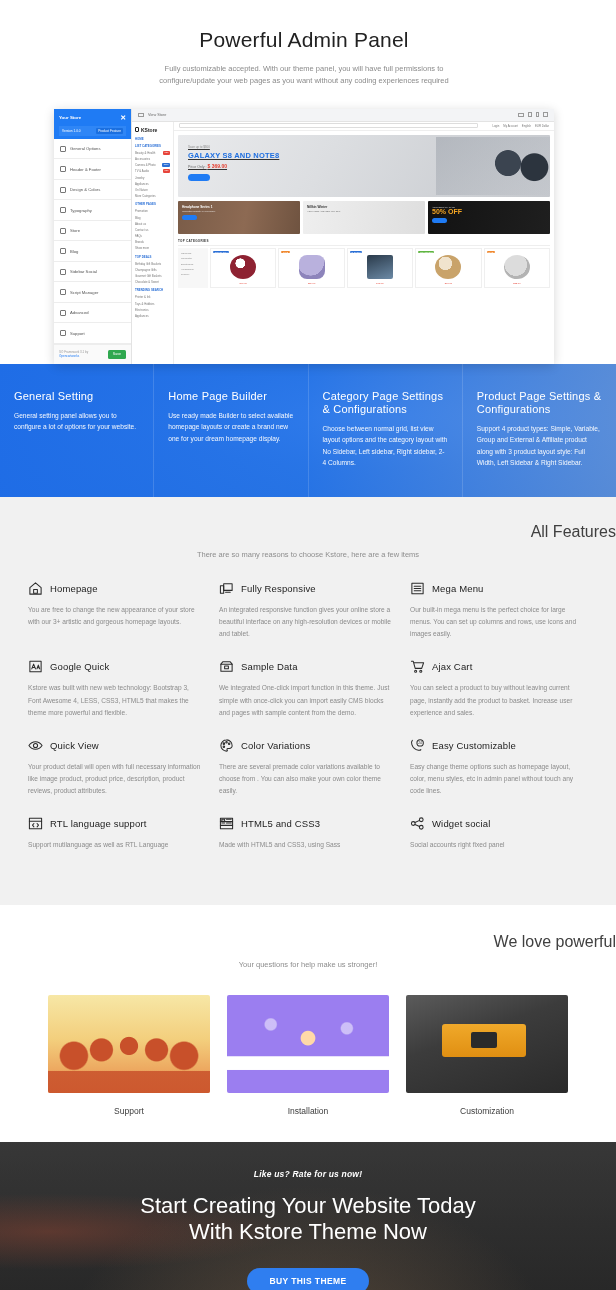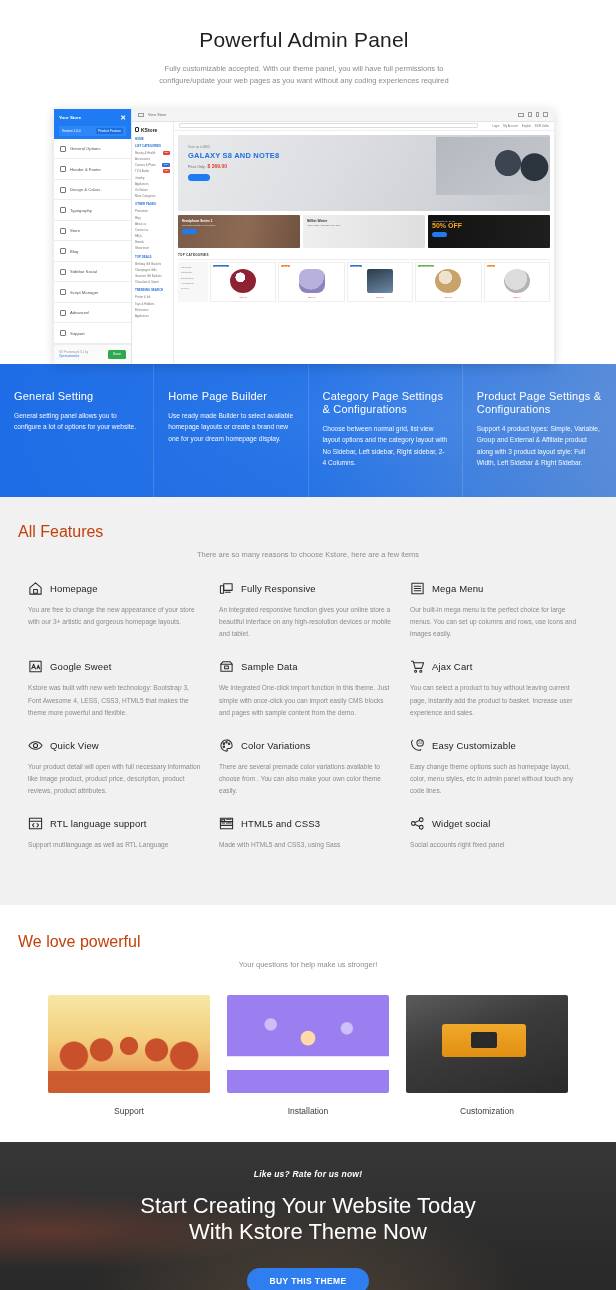--- a/index.html
+++ b/index.html
@@ -76,23 +76,23 @@
   .sf-logo { font-size: 5px; font-weight: bold; color: #222; margin-bottom: 4px; display: flex; align-items: center; gap: 2px; }
   .sf-lock { width: 4px; height: 5px; border: .7px solid #222; border-radius: 1px; }
   .sf-grp { font-size: 2.9px; color: #2a6fd6; font-weight: bold; margin: 3px 0 2px; }
   .sf-li { font-size: 2.8px; color: #777; padding: 1.1px 0; display: flex; justify-content: space-between; }
   .sf-tag { background: #e7443a; color: #fff; font-size: 2.1px; padding: 0 1.5px; border-radius: 1px; }
   .sf-tag.b { background: #2a6fd6; }
   .sf-main { flex: 1; background: #fff; display: flex; flex-direction: column; }
   .sf-top { height: 9px; border-bottom: 1px solid #eee; display: flex; align-items: center; justify-content: flex-end; gap: 5px; padding: 0 5px; font-size: 2.8px; color: #777; }
   .sf-search { flex: 1; height: 5px; border: .6px solid #ddd; border-radius: 1px; margin-right: 6px; }
   .sf-hero {
-    margin: 4px; height: 76px; border-radius: 1px;
+    margin: 4px; height: 62px; border-radius: 1px;
     background: linear-gradient(120deg, #e9eaec 0%, #dcdee1 40%, #c5c8cd 100%);
-    position: relative; padding: 10px 0 0 10px; overflow: hidden;
+    position: relative; padding: 10px 0 0 10px; overflow: hidden; text-decoration: underline;
   }
   .sf-hero::after {
     content: ""; position: absolute; right: -6px; top: 2px; width: 120px; height: 58px;
     background: radial-gradient(circle at 60% 45%, #3b4450 0 16%, rgba(59,68,80,0) 17%),
                 radial-gradient(circle at 82% 52%, #2c343e 0 13%, rgba(44,52,62,0) 14%),
                 linear-gradient(135deg, rgba(120,128,140,.35), rgba(200,205,212,.1));
   }
   .sfh-1 { font-size: 3px; color: #8a8a8a; }
   .sfh-2 { font-size: 7.5px; font-weight: bold; color: #1f6fe0; margin-top: 2px; letter-spacing: .2px; }
   .sfh-3 { font-size: 3.6px; color: #666; margin-top: 3px; }
@@ -133,21 +133,21 @@
       radial-gradient(ellipse at 60% 40%, #6b93c9 0%, #3f6ca8 45%, #2a5690 100%);
     color: #fff;
   }
   .band-col { flex: 1; padding: 26px 14px 0; }
   .band-col + .band-col { border-left: 1px solid rgba(255,255,255,.14); }
   .band-h { font-size: 11px; font-weight: 400; line-height: 1.2; margin-bottom: 7px; letter-spacing: .2px; }
   .band-p { font-size: 6.6px; line-height: 1.72; color: rgba(255,255,255,.95); }
 
   
   .feat { background: #f1f1f1; padding: 26px 0 34px; }
-  .sec-h { text-align: left; font-size: 16px; font-weight: 400; color: #c2410c; margin-left: 18px; }
+  .sec-h { text-align: right; font-size: 16px; font-weight: 400; color: #404040; margin-left: 18px; }
   .sec-s { text-align: center; font-size: 7.5px; color: #8e8e8e; margin-top: 9px; }
   .grid { display: flex; flex-wrap: wrap; width: 560px; margin: 22px auto 0; }
   .cell { width: 175px; margin-right: 16px; margin-bottom: 19px; }
   .cell:nth-child(3n) { margin-right: 0; }
   .cell-head { display: flex; align-items: center; gap: 7px; margin-bottom: 8px; }
   .cell-ic { width: 15px; height: 15px; color: #2b2b2b; flex: 0 0 auto; }
   .cell-ic svg { display: block; width: 15px; height: 15px; }
   .cell-t { font-size: 9.5px; color: #222; letter-spacing: .15px; }
   .cell-p { font-size: 6.6px; line-height: 1.85; color: #8b8b8b; }
 
@@ -536,21 +536,21 @@
         </div>
         <div class="cell">
           <div class="cell-head">
             <span class="cell-ic">
               <svg viewBox="0 0 16 16" fill="none" stroke="currentColor" stroke-width="1.1" stroke-linejoin="round" stroke-linecap="round">
                 <rect x="2" y="2.5" width="12" height="11"></rect>
                 <path d="M4 10.5 L6 5.5 L8 10.5 M4.6 9h2.8"></path>
                 <path d="M9.5 10.5 L11 6.5 L12.5 10.5 M10 9.4h2"></path>
               </svg>
             </span>
-            <span class="cell-t">Google Sweet</span>
+            <span class="cell-t">Google Quick</span>
           </div>
           <div class="cell-p">Kstore was built with new web technology: Bootstrap 3, Font Awesome 4, LESS, CSS3, HTML5 that makes the theme more powerful and flexible.</div>
         </div>
         <div class="cell">
           <div class="cell-head">
             <span class="cell-ic">
               <svg viewBox="0 0 16 16" fill="none" stroke="currentColor" stroke-width="1.1" stroke-linejoin="round" stroke-linecap="round">
                 <path d="M2 5.5 L4 3 h8 l2 2.5 V13 H2 Z"></path>
                 <path d="M2 5.5h12"></path>
                 <rect x="6" y="7.5" width="4" height="3"></rect>

